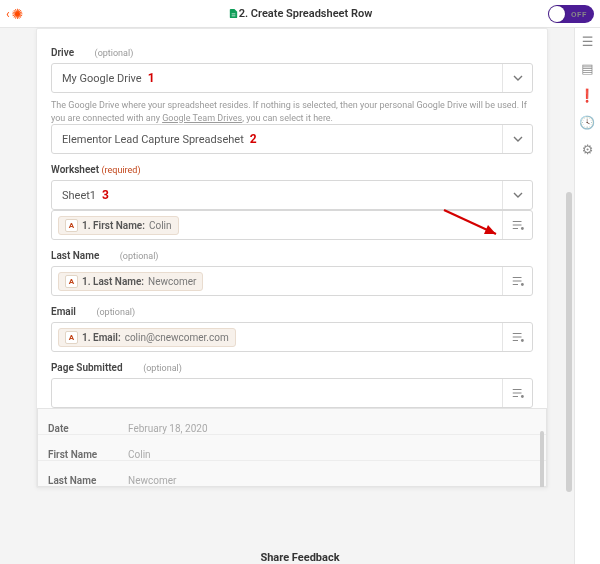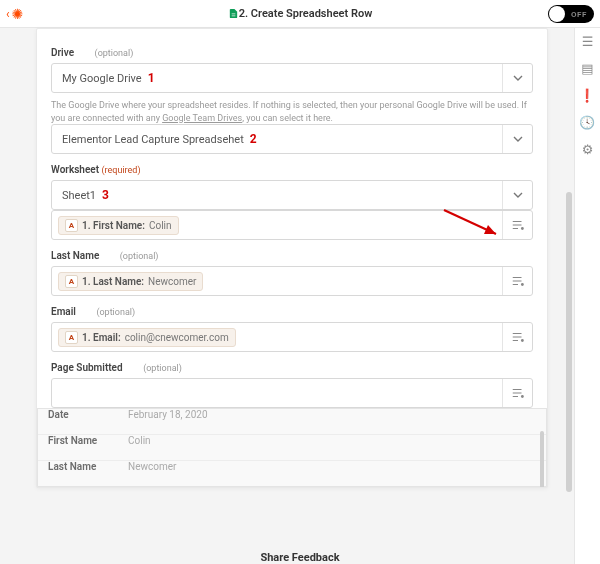--- a/index.html
+++ b/index.html
@@ -4,21 +4,21 @@
 <style>
   * { box-sizing: border-box; }
   html, body { margin:0; padding:0; font-family: -apple-system, BlinkMacSystemFont, "Segoe UI", Roboto, Helvetica, Arial, sans-serif; }
   body { width:600px; height:564px; background:#f4f4f4; overflow:hidden; position:relative; }
 
   
   .header { position:relative; height:28px; background:#fff; border-bottom:1px solid #e6e6e6; display:flex; align-items:center; justify-content:center; }
   .header-left { position:absolute; left:6px; top:0; height:28px; display:flex; align-items:center; color:#ff4a00; gap:2px; }
   .header-title { display:flex; align-items:center; gap:0; font-size:11px; font-weight:600; color:#333; }
   .doc-icon { width:11px; height:11px; }
-  .toggle { position:absolute; right:6px; top:5px; width:46px; height:18px; border-radius:9px; background:#000000; display:flex; align-items:center; }
+  .toggle { position:absolute; right:6px; top:5px; width:46px; height:18px; border-radius:9px; background:#4c1d95; display:flex; align-items:center; }
   .toggle-knob { width:16px; height:16px; border-radius:50%; background:#fff; margin-left:1px; box-shadow:0 0 2px rgba(0,0,0,.3);}
   .toggle-label { font-size:8px; font-weight:600; color:#888; margin-left:6px; letter-spacing:.5px;}
 
   
   .rail { position:absolute; right:0; top:28px; width:26px; background:#fff; border-left:1px solid #e6e6e6; padding-top:6px; display:flex; flex-direction:column; align-items:center; gap:12px; height:536px; z-index:3;}
   .rail span { color:#8a8a8a; font-size:13px; }
 
   
   .card { position:absolute; left:36px; top:28px; width:512px; background:#fff; border:1px solid #e8e8e8; border-radius:2px; box-shadow:0 1px 4px rgba(0,0,0,.05); padding:8px 14px 0 14px; overflow:hidden;}
 
@@ -41,21 +41,21 @@
   .pill .prefix { display:inline-flex; align-items:center; justify-content:center; width:13px; height:13px; background:#fff; border:1px solid #e2d5c6; border-radius:2px; color:#c2461a; font-size:8px; font-weight:700; }
   .pill .key { font-weight:600; color:#555;}
   .pill .val { color:#777; }
   .insert-btn { position:absolute; right:0; top:0; width:30px; height:100%; border-left:1px solid #e5e5e5; display:flex; align-items:center; justify-content:center;}
 
   .ins-icon { width:14px; height:14px; }
   .ins-icon .bar { fill:none; stroke:#888; stroke-width:1.2; }
   .ins-icon .dot { fill:#888; }
 
   .preview-box { border:1px solid #e4e4e4; border-top:none; background:#f9f9f9; }
-  .preview-row { display:flex; align-items:flex-start; height:26px; padding:0 10px; border-top:1px solid #ededed; font-size:10px;}
+  .preview-row { display:flex; align-items:flex-end; height:26px; padding:0 10px; border-top:1px solid #ededed; font-size:10px;}
   .preview-row:first-child{ border-top:1px solid #e4e4e4;}
   .preview-row .k { width:80px; color:#6c6c6c; font-weight:600;}
   .preview-row .v { color:#aaa;}
 
   .scroll-thumb { position:absolute; right:3px; top:402px; width:4px; height:70px; background:#cfcfcf; border-radius:2px;}
 
   
   .arrow-annot { position:absolute; left:440px; top:206px; width:68px; height:36px; pointer-events:none; z-index:5; }
   .arrow-annot line { stroke:#d40000; stroke-width:2.2; }
   .arrow-annot polygon { fill:#d40000; }

